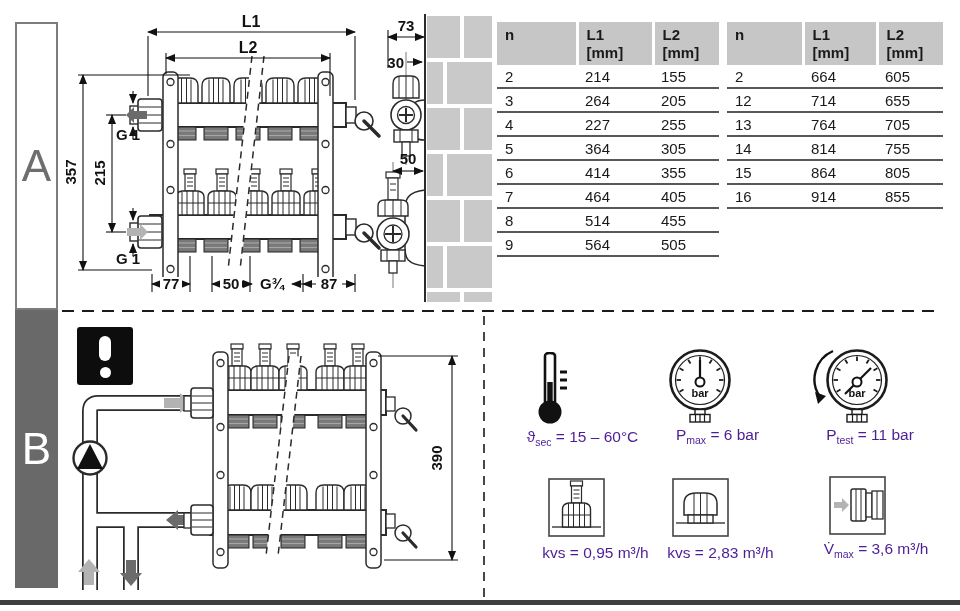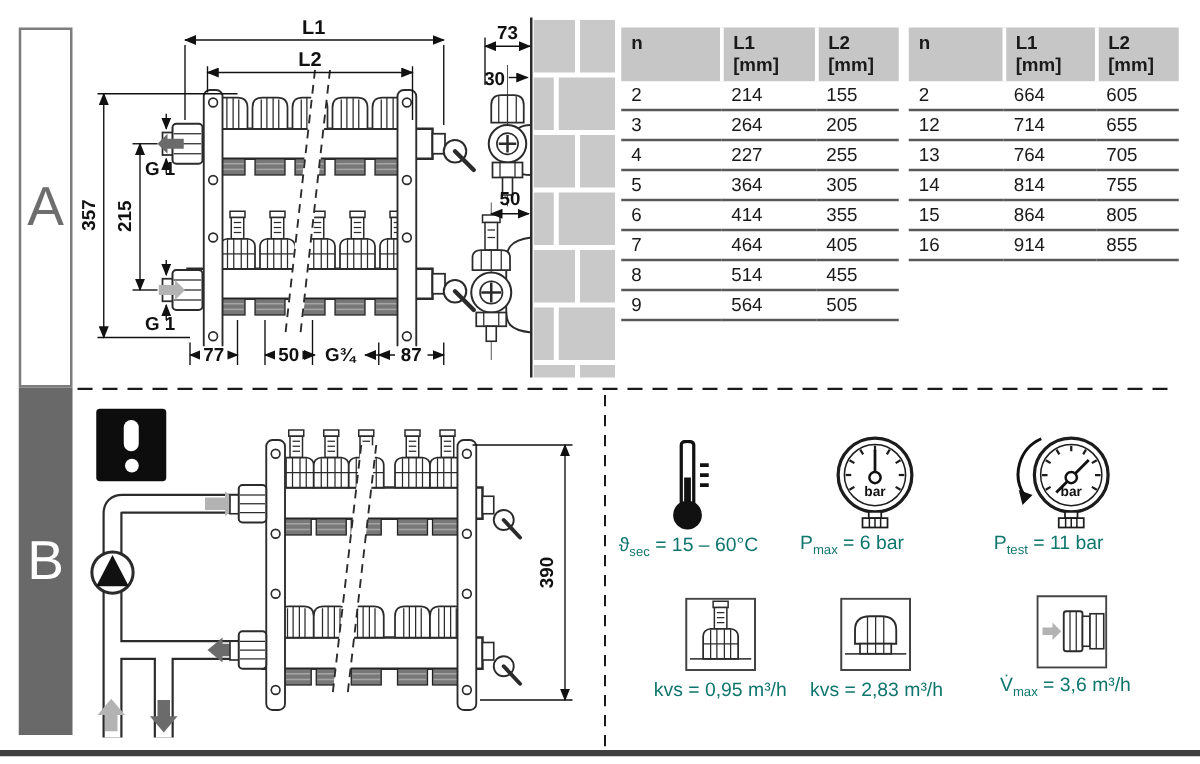--- a/index.html
+++ b/index.html
@@ -16,21 +16,21 @@
   table.spec-table th{background:#c6c6c6;text-align:left;font-weight:bold;vertical-align:top;
        padding:4px 0 3px 8px;border-right:3px solid #fff;white-space:pre-line;line-height:18px;height:38px;box-sizing:border-box;}
   table.spec-table th:last-child{border-right:none;}
   table.spec-table td{padding:2px 0 1px 8px;border-bottom:2px solid #585858;line-height:19px;height:23px;box-sizing:border-box;}
   
   .warn{left:77px;top:327px;width:56px;height:58px;background:#0d0d0d;border-radius:3px;
         display:flex;flex-direction:column;align-items:center;}
   .warn .bar{width:12px;height:25px;background:#fff;border-radius:6px;margin-top:9px;}
   .warn .dot{width:11px;height:11px;background:#fff;border-radius:50%;margin-top:6px;}
   
-  .spec-item{position:absolute;text-align:left;color:#0f766e;}
+  .spec-item{position:absolute;text-align:center;color:#4c1d95;}
   .spec-item svg{position:absolute;}
   .spec-text{position:absolute;left:0;right:0;font-size:15.5px;white-space:nowrap;}
   .spec-text sub{font-size:10.5px;}
   .footer-bar{left:0;top:600px;width:960px;height:5px;background:#3f3f3f;}
   
   .dimtxt{font:bold 15px "Liberation Sans",sans-serif;fill:#111;}
   .dimtxt-lg{font:bold 16px "Liberation Sans",sans-serif;fill:#111;}
   svg{display:block;}
 </style>
 </head>

